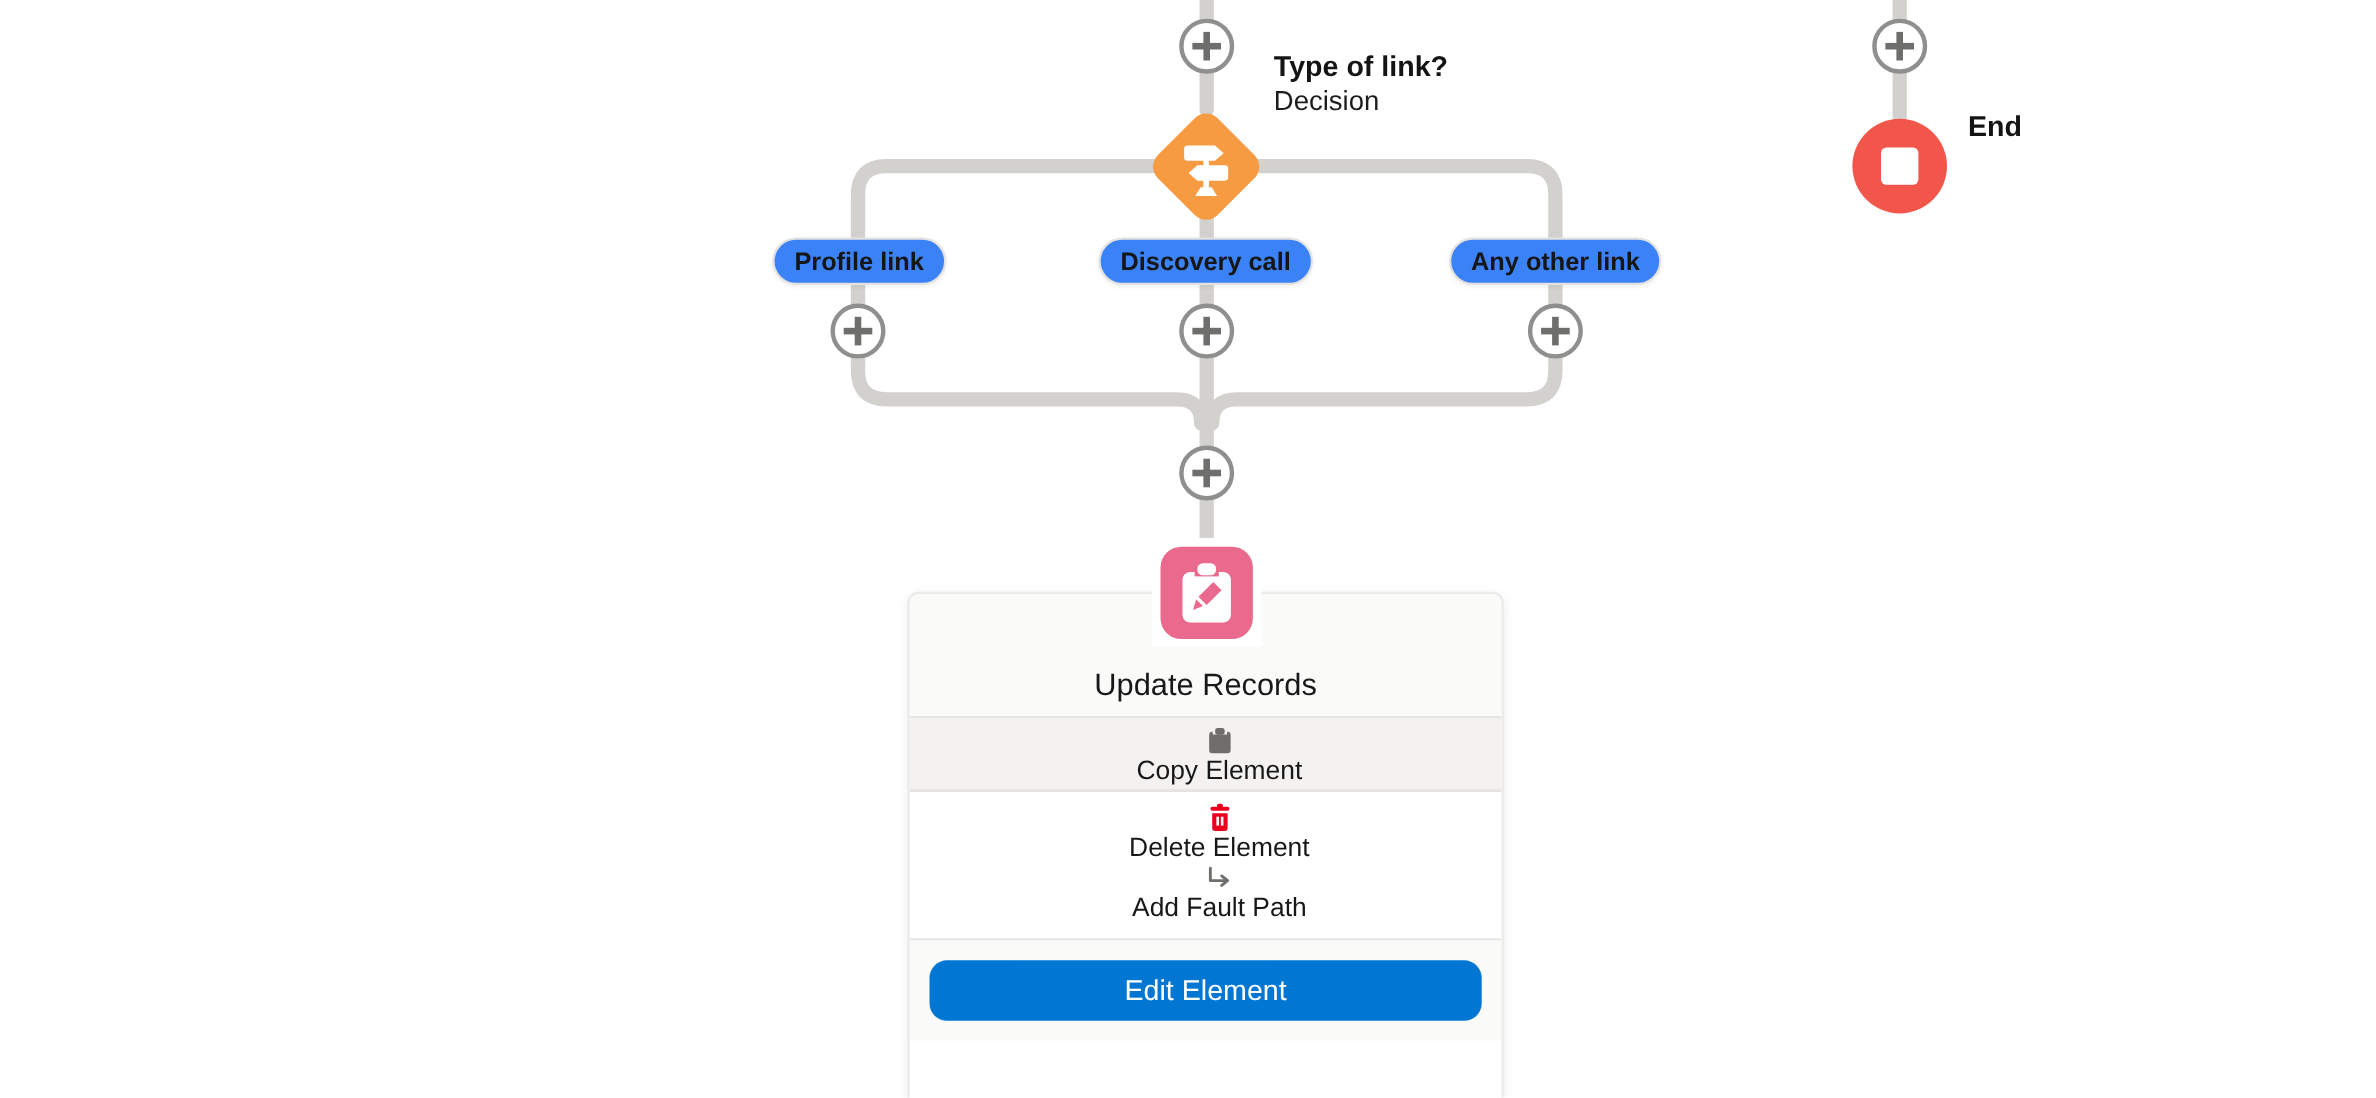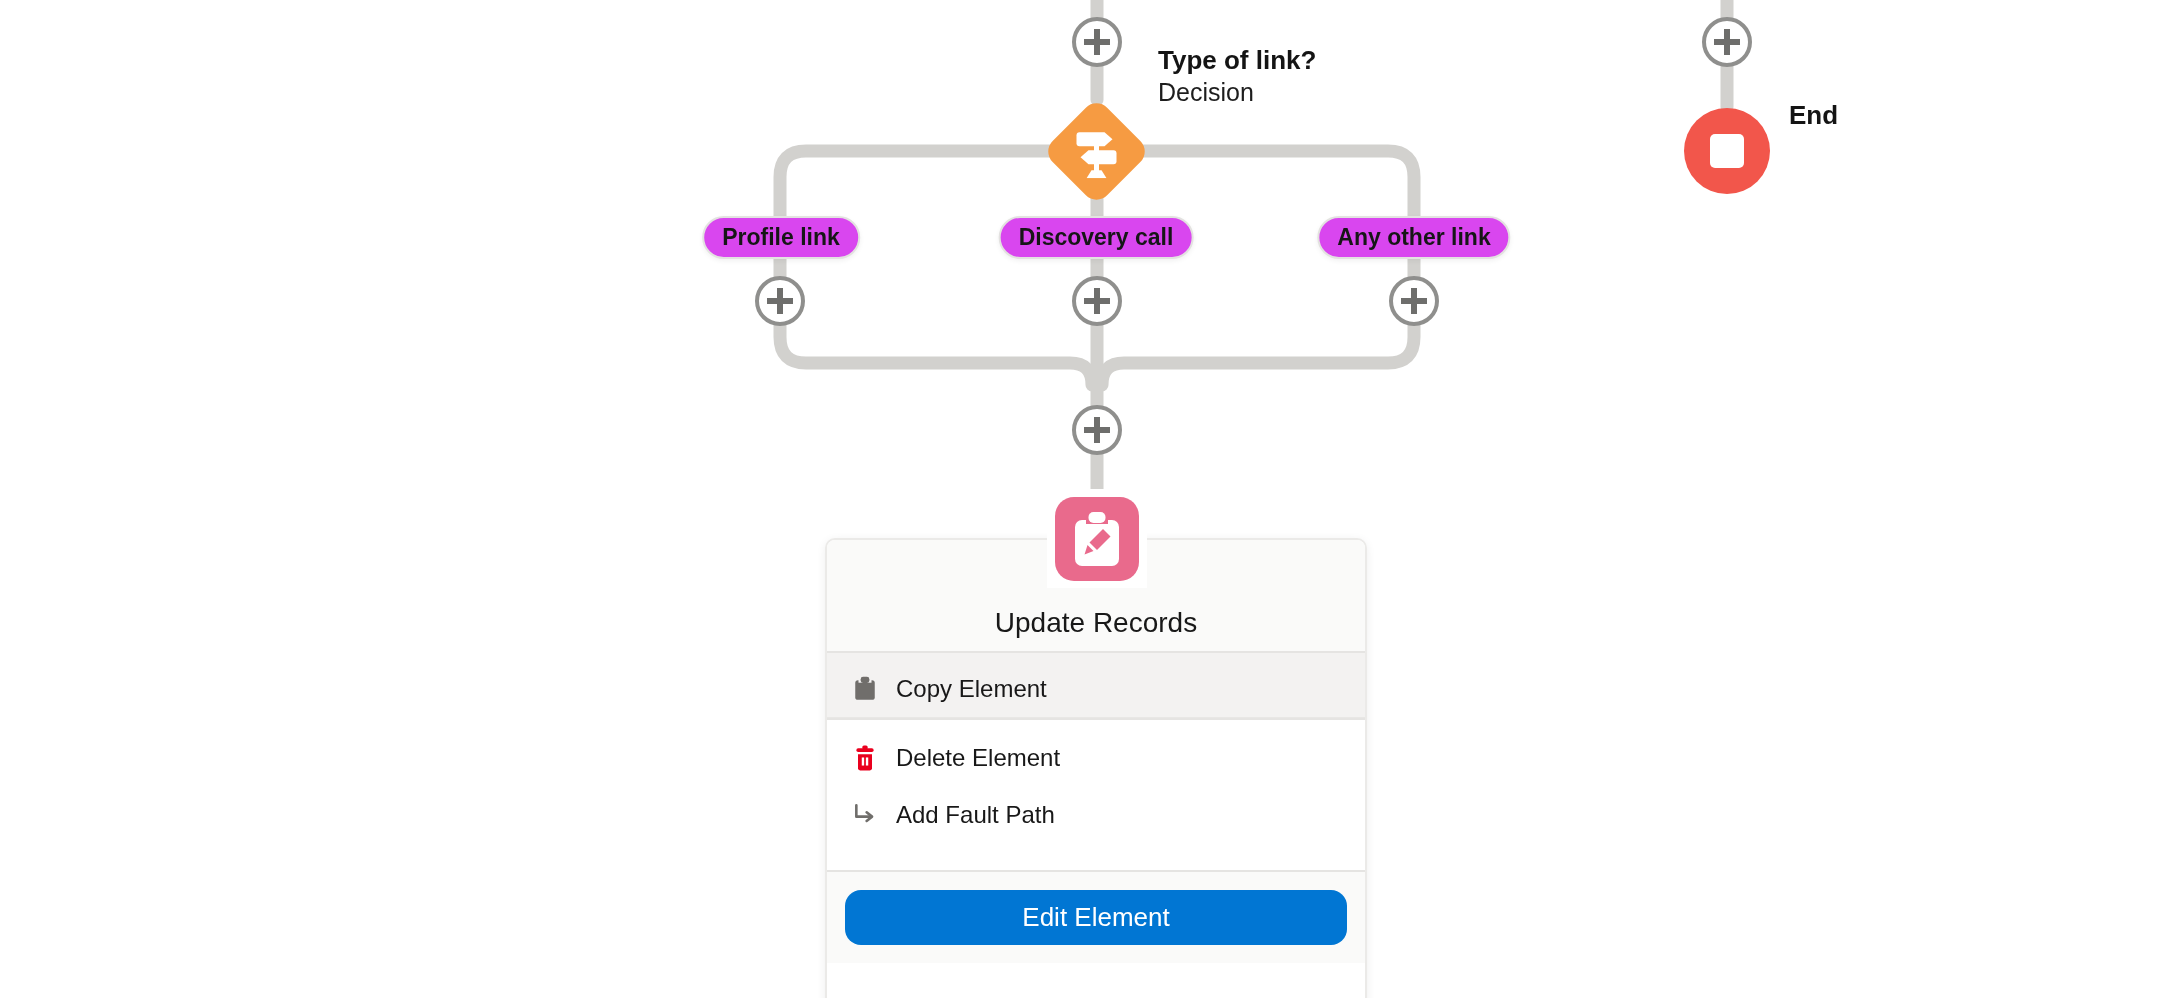--- a/index.html
+++ b/index.html
@@ -29,21 +29,21 @@
     display:flex;align-items:center;justify-content:center;}
   .decision-node .inner{transform:rotate(-45deg);display:flex;align-items:center;justify-content:center;}
 
   
   .decision-label{position:absolute;left:1158px;top:44px;}
   .decision-label .t{font-size:26px;font-weight:bold;color:#141414;line-height:33px;}
   .decision-label .s{font-size:25px;color:#1d1d1d;line-height:31px;}
 
   
   .branch-pill{position:absolute;top:216px;height:43px;line-height:39px;padding:0 18px;
-    background:#d946ef;border:2px solid #E3E2E0;border-radius:22px;font-size:23px;font-weight:bold;
+    background:#3b82f6;border:2px solid #E3E2E0;border-radius:22px;font-size:23px;font-weight:bold;
     color:#161616;transform:translateX(-50%);box-shadow:0 2px 5px rgba(0,0,0,0.06);
     box-sizing:border-box;white-space:nowrap;}
   .pill-1{left:781px;}
   .pill-2{left:1096px;}
   .pill-3{left:1414px;}
 
   
   .end-node{position:absolute;left:1684px;top:108px;width:86px;height:86px;border-radius:50%;
     background:#F2564B;display:flex;align-items:center;justify-content:center;cursor:pointer;}
   .end-node .stop{width:34px;height:34px;background:#fff;border-radius:5px;}
@@ -55,23 +55,23 @@
   .node-icon{width:84px;height:84px;border-radius:19px;background:#E96A8C;
     display:flex;align-items:center;justify-content:center;}
 
   
   .card{position:absolute;left:825px;top:538px;width:542px;height:482px;background:#fff;
     border:2px solid #EBEAE8;border-radius:10px;box-sizing:border-box;
     box-shadow:0 2px 10px rgba(0,0,0,0.07);overflow:hidden;}
   .card-header{height:111px;background:#FAFAF9;border-bottom:2px solid #E5E4E2;position:relative;}
   .card-title{position:absolute;top:67px;left:0;width:100%;text-align:center;font-size:28px;color:#181818;}
   .menu-group-gray{background:#F3F2F1;border-bottom:2px solid #E5E4E2;padding-top:8px;}
-  .menu-group-white{background:#fff;border-bottom:2px solid #E5E4E2;padding-top:9px;padding-bottom:27px;}
-  .menu-row{height:57px;display:flex;align-items:center;padding-left:25px;gap:18px;
-    font-size:24px;color:#181818;cursor:pointer;box-sizing:border-box;}
+  .menu-group-white{background:#fff;border-bottom:2px solid #E5E4E2;padding-top:9px;padding-bottom:10px;}
+  .menu-row{height:57px;display:flex;align-items:center;padding-left:25px;
+    font-size:24px;color:#181818;cursor:pointer;box-sizing:border-box;flex-direction:column;}
   .menu-row.sep{border-bottom:1px solid #E8E7E5;}
   .menu-row .mi{width:26px;height:28px;flex:0 0 26px;display:flex;align-items:center;justify-content:center;}
   .card-footer{background:#FAFAF9;padding:18px;}
   .edit-btn{display:block;width:100%;height:55px;border:none;border-radius:16px;background:#0176D3;
     color:#fff;font-size:26px;font-family:"Liberation Sans",sans-serif;cursor:pointer;}
 </style>
 </head>
 <body>
 
 <div class="canvas">

